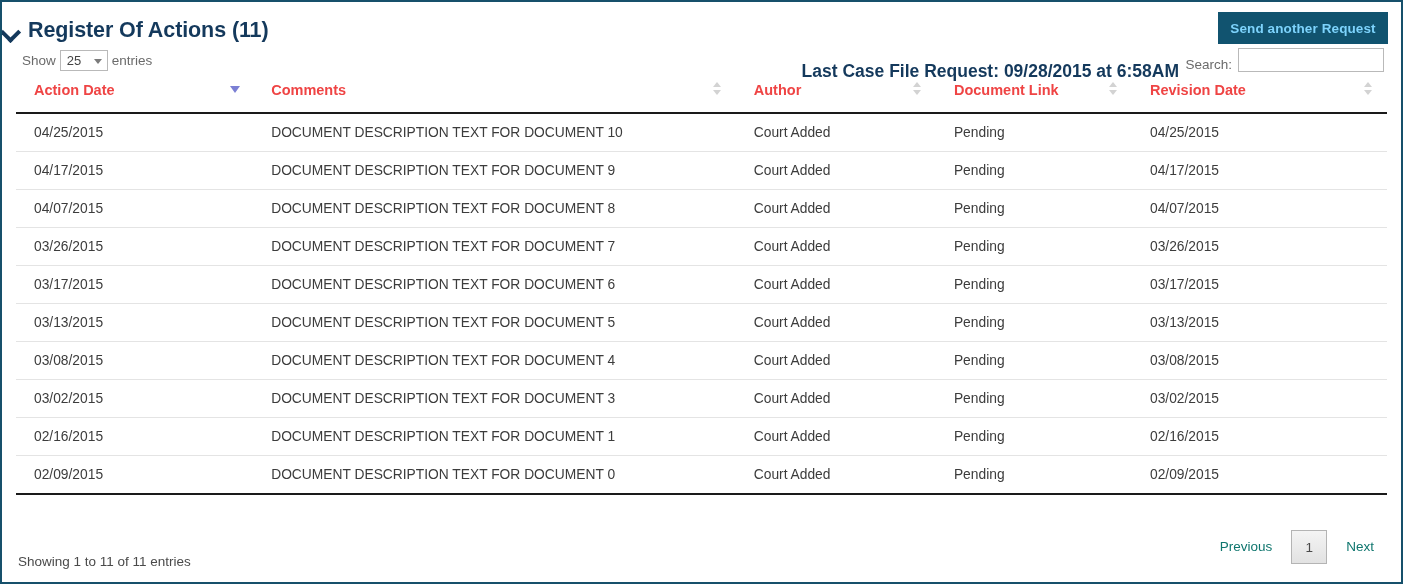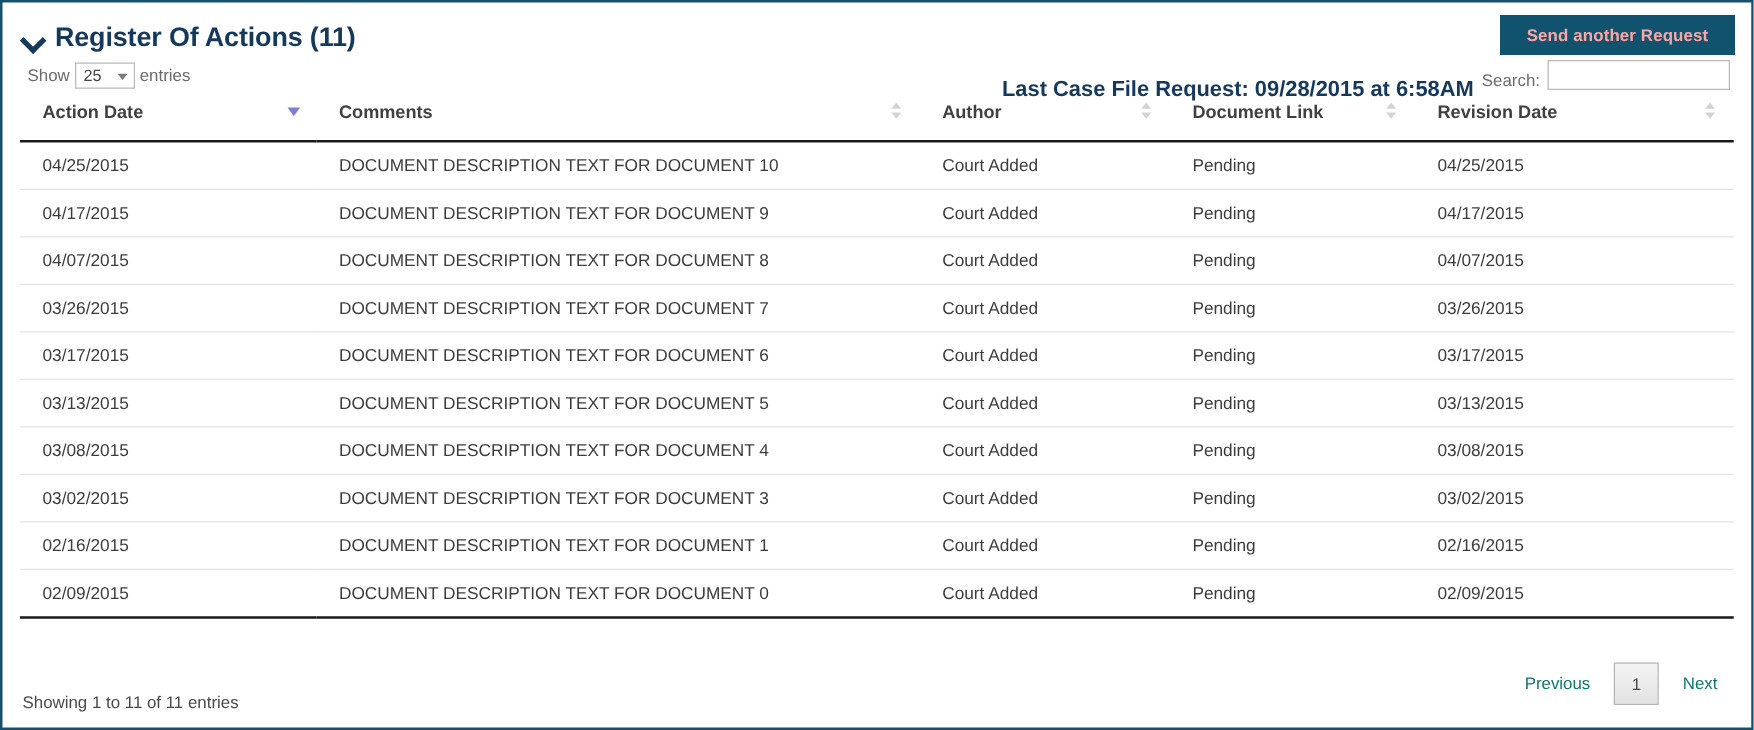--- a/index.html
+++ b/index.html
@@ -22,21 +22,21 @@
   }
 
   
   .hdr {
     position: relative;
     height: 80px;
   }
 
   .title-wrap {
     position: absolute;
-    left: 16px; top: 16px;
+    left: 0; top: 16px;
     display: flex;
     align-items: center;
     gap: 9px;
     justify-content: flex-end;
   }
   .chevron-down {
     width: 17px; height: 17px;
     position: relative;
     flex: none;
     margin-top: 4px;
@@ -98,23 +98,23 @@
     font-size: 17.5px;
     font-weight: bold;
     color: #14395c;
     white-space: nowrap;
     margin-top: 46px;
   }
 
   .send-request-btn {
     position: absolute;
     right: 13px; top: 10px;
-    width: 188px; height: 32px;
+    width: 170px; height: 32px;
     background: #11536f;
-    color: #fca5a5;
+    color: #7dd3fc;
     border: none;
     font-size: 13.5px;
     font-weight: bold;
     font-family: "Liberation Sans", sans-serif;
     cursor: pointer;
     letter-spacing: 0.1px;
   }
 
   .search-wrap {
     position: absolute;
@@ -147,21 +147,21 @@
   }
   table.roa {
     width: 100%;
     border-collapse: collapse;
     table-layout: fixed;
   }
   table.roa th {
     text-align: left;
     font-size: 14.5px;
     font-weight: bold;
-    color: #404040;
+    color: #ef4444;
     padding: 0 0 14px 0;
     vertical-align: bottom;
     border-bottom: 2px solid #1a1a1a;
     position: relative;
     cursor: pointer;
     white-space: nowrap;
   }
   table.roa th .th-label { display: inline-block; }
 
   .sort-ind {

